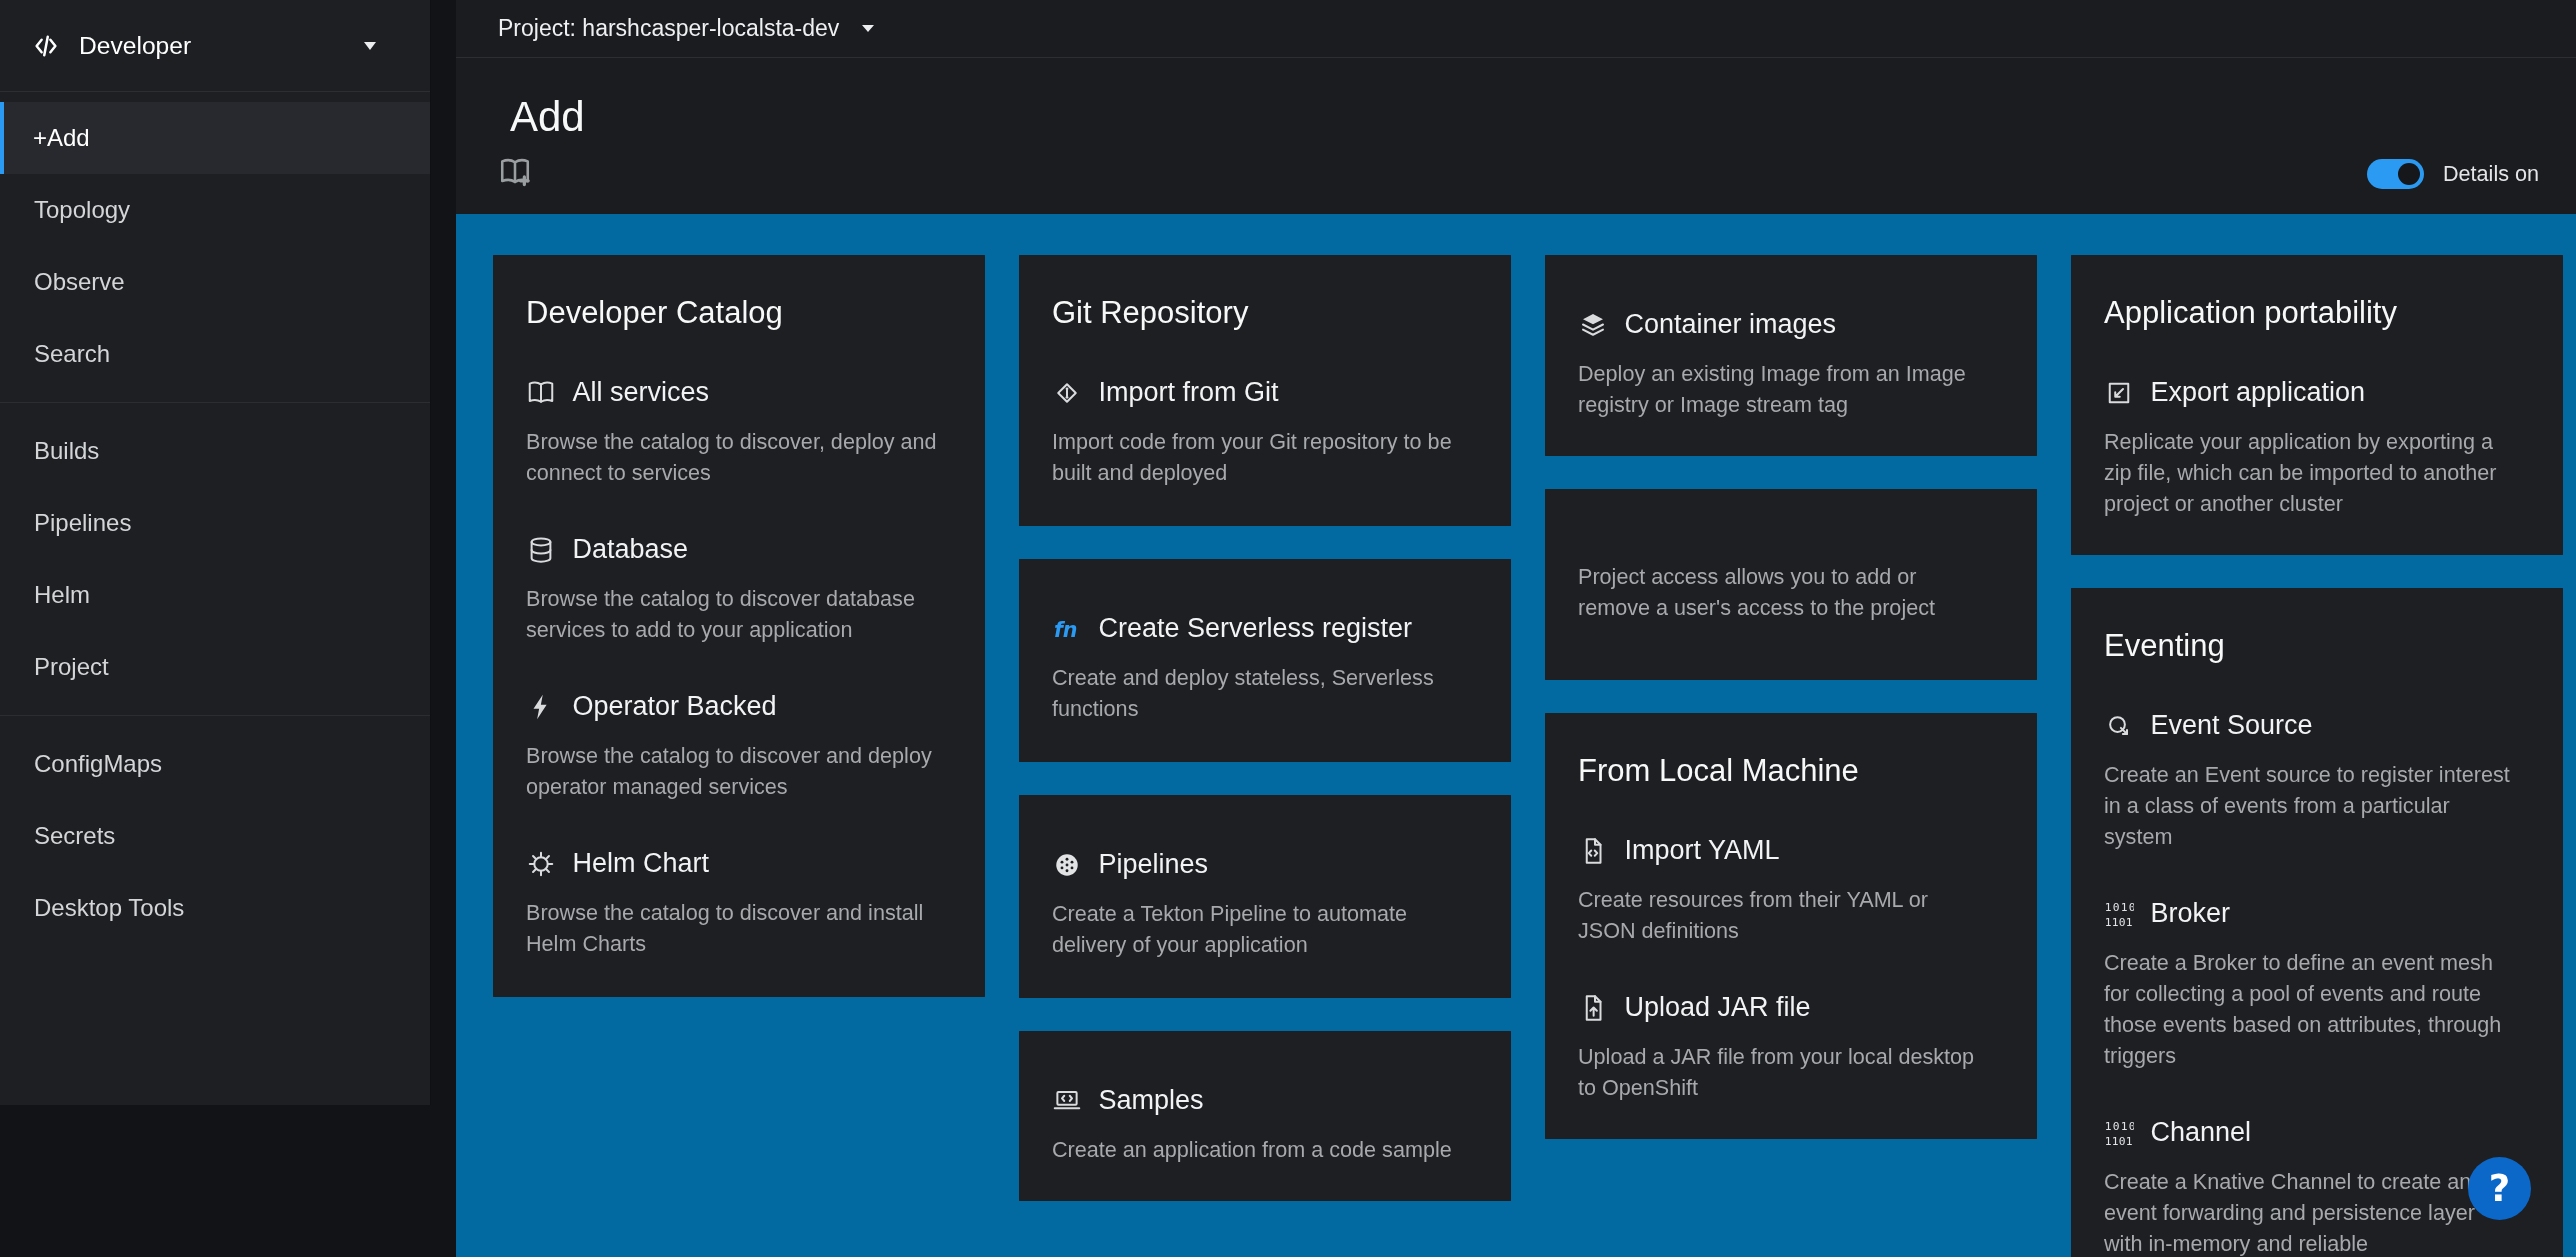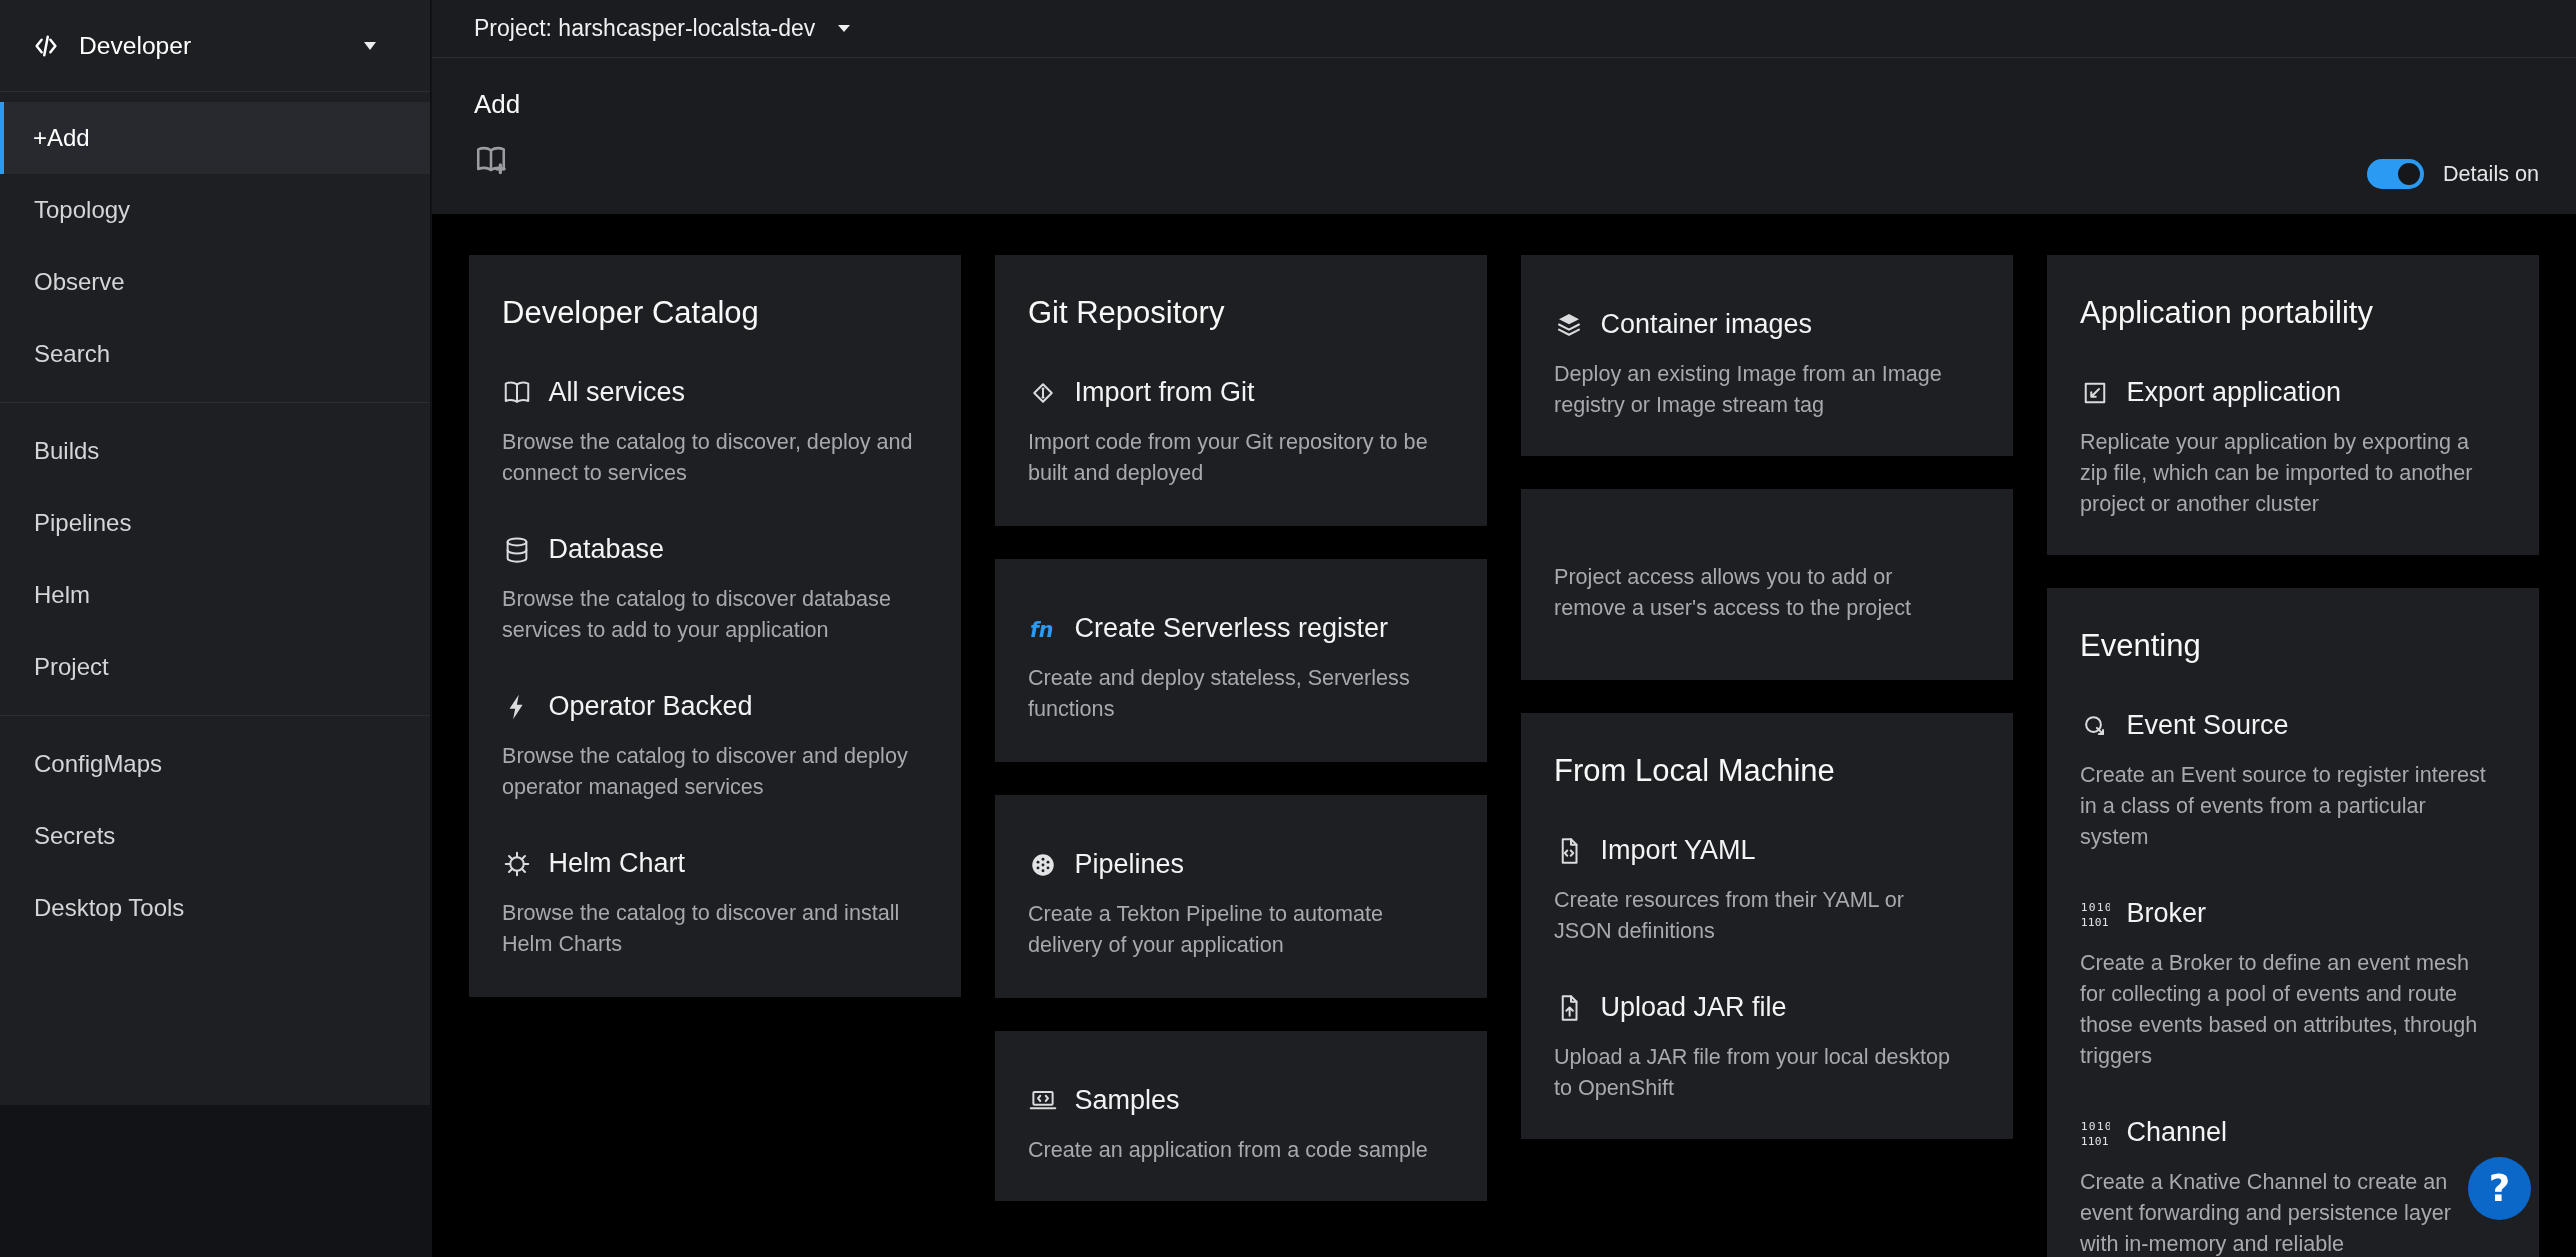--- a/index.html
+++ b/index.html
@@ -17,29 +17,29 @@
   .persp-label{font-size:24.6px;color:#ffffff;margin-left:18px;}
   .caret{width:0;height:0;border-left:6.7px solid transparent;border-right:6.7px solid transparent;
     border-top:8.2px solid #ecedee;}
   .persp .caret{margin-left:auto;}
   .nav{padding-top:10.4px;}
   .nav-item{height:72px;display:flex;align-items:center;padding:0 15px 0 34px;
     font-size:24px;color:#d3d5d7;cursor:pointer;}
   .nav-item.active{background:#27292e;border-left:4.5px solid #2b9af3;padding-left:29px;color:#ffffff;}
   .nav-divider{height:0.7px;background:#2b2d31;margin:12px 0;}
   
-  .main{position:absolute;left:432px;top:0;right:0;height:1257px;background:#000000;}
+  .main{position:absolute;left:456px;top:0;right:0;height:1257px;background:#0369a1;}
   .topbar{height:57px;background:#1a1c20;border-bottom:0.7px solid #2b2e32;
     display:flex;align-items:center;padding-left:42px;}
   .project-picker{display:flex;align-items:center;cursor:pointer;}
   .project-label{font-size:23px;color:#eef0f1;}
   .project-picker .caret{margin-left:22.4px;border-left-width:6px;border-right-width:6px;border-top-width:7.5px;}
   .page-header{height:156px;background:#1a1c20;box-sizing:border-box;
     padding:27px 37px 0 42px;position:relative;}
-  .page-title{margin:0;font-size:26px;line-height:39px;font-weight:500;color:#f7f8f8;}
+  .page-title{margin:12px;font-size:42px;line-height:39px;font-weight:500;color:#f7f8f8;}
   .page-book-icon{margin-top:19.4px;width:34px;height:34px;}
   .page-book-icon svg{width:34px;height:34px;display:block;}
   .details-toggle{position:absolute;right:37px;top:101px;display:flex;align-items:center;gap:19.4px;}
   .switch{width:57px;height:30px;border-radius:15px;background:#2b9af3;position:relative;cursor:pointer;}
   .switch .knob{position:absolute;right:3.7px;top:3.7px;width:22.4px;height:22.4px;border-radius:50%;background:#15171a;}
   .toggle-label{font-size:21.6px;color:#e3e5e6;}
   
   .cards{padding:41px 37px;display:grid;grid-template-columns:repeat(4,492px);
     column-gap:34px;align-items:start;}
   .col{display:flex;flex-direction:column;gap:33px;}

